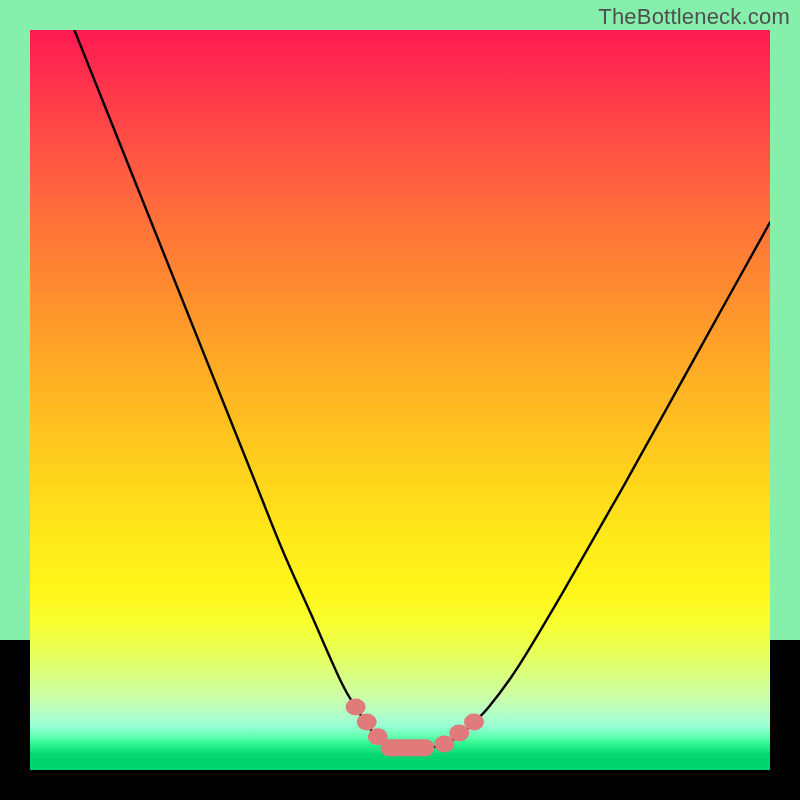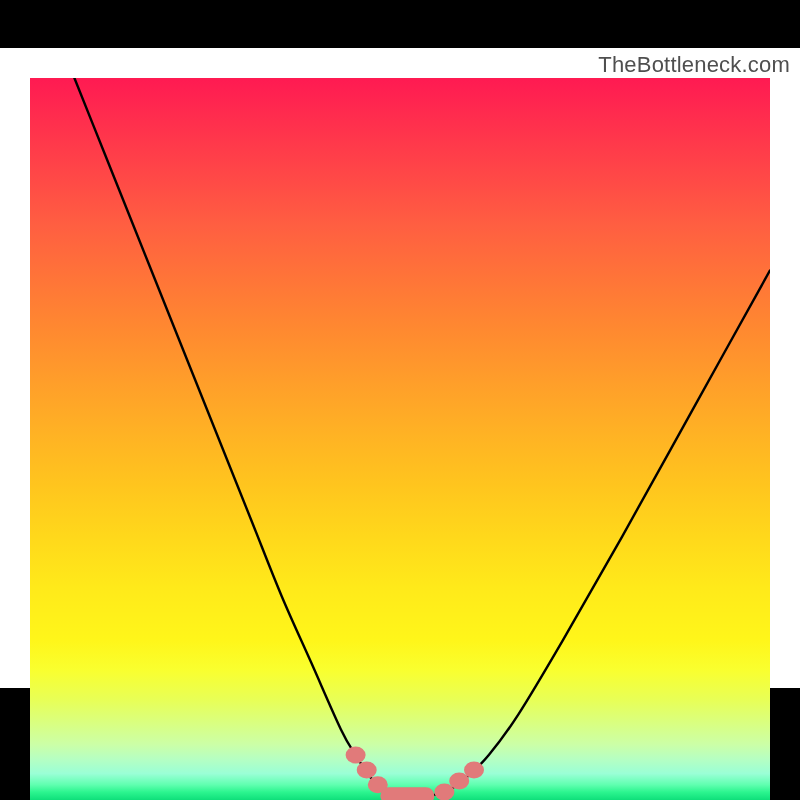--- a/index.html
+++ b/index.html
@@ -8,22 +8,21 @@
     width: 800px;
     height: 800px;
     overflow: hidden;
     background: #000;
     font-family: Arial, Helvetica, sans-serif;
   }
   .frame {
     position: relative;
     width: 800px;
     height: 640px;
-    background: #ffffff;
-    margin-top: 48px;
+    background: #86efac;
   }
   .plot-area {
     position: absolute;
     left: 30px;
     top: 30px;
     width: 740px;
     height: 740px;
     overflow: hidden;
   }
   .gradient {

